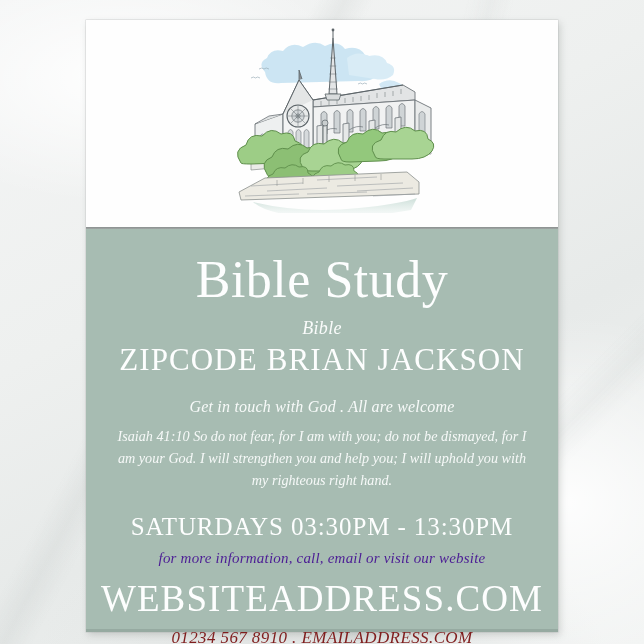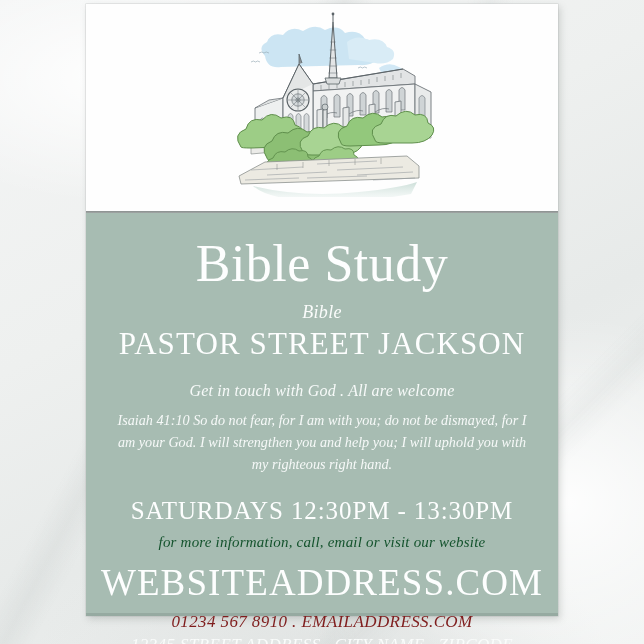--- a/index.html
+++ b/index.html
@@ -34,21 +34,21 @@
       linear-gradient(118deg, rgba(198,203,202,0) 32%, rgba(198,203,202,0.30) 35%, rgba(198,203,202,0) 38%),
       linear-gradient(104deg, rgba(205,210,209,0) 58%, rgba(205,210,209,0.22) 61%, rgba(205,210,209,0) 64%),
       linear-gradient(135deg, rgba(190,196,195,0) 74%, rgba(190,196,195,0.18) 77%, rgba(190,196,195,0) 80%);
     opacity: .85;
   }
 
   
   #flyer {
     position: absolute;
     left: 86px;
-    top: 4px;
+    top: 20px;
     width: 472px;
     height: 612px;
     background: #ffffff;
     box-shadow: 2px 3px 7px rgba(120,125,124,0.30), 0 0 0 0.5px rgba(190,195,194,0.6);
   }
 
   
   #illustration-panel {
     position: absolute;
     left: 0; top: 0;
@@ -146,21 +146,21 @@
     font-size: 25px;
     letter-spacing: .9px;
     color: #fdfefe;
     margin-top: 22px;
   }
 
   .more-info {
     font-family: "Liberation Serif", serif;
     font-style: italic;
     font-size: 15px;
-    color: #14532d;
+    color: #4c1d95;
     margin-top: 9px;
     letter-spacing: .2px;
   }
 
   .website {
     font-family: "Liberation Serif", serif;
     font-size: 37px;
     letter-spacing: 1.1px;
     color: #fdfefe;
     margin-top: 10px;
@@ -353,27 +353,27 @@
   </div>
 
   <div id="divider-rule"></div>
 
   <div id="body-panel">
 
     <div class="headline">Bible Study</div>
 
     <div class="with-line">Bible</div>
 
-    <div class="pastor-line">PASTOR STREET JACKSON</div>
+    <div class="pastor-line">ZIPCODE BRIAN JACKSON</div>
 
     <div class="tagline">Get in touch with God . All are welcome</div>
 
     <div class="scripture">Isaiah 41:10 So do not fear, for I am with you; do not be dismayed, for I am your God. I will strengthen you and help you; I will uphold you with my righteous right hand.</div>
 
-    <div class="schedule">SATURDAYS 12:30PM - 13:30PM</div>
+    <div class="schedule">SATURDAYS 03:30PM - 13:30PM</div>
 
     <div class="more-info">for more information, call, email or visit our website</div>
 
     <div class="website">WEBSITEADDRESS.COM</div>
 
     <div class="phone-email">01234 567 8910 . EMAILADDRESS.COM</div>
 
     <div class="street-address">12345 STREET ADDRESS . CITY NAME . ZIPCODE</div>
 
   </div>

